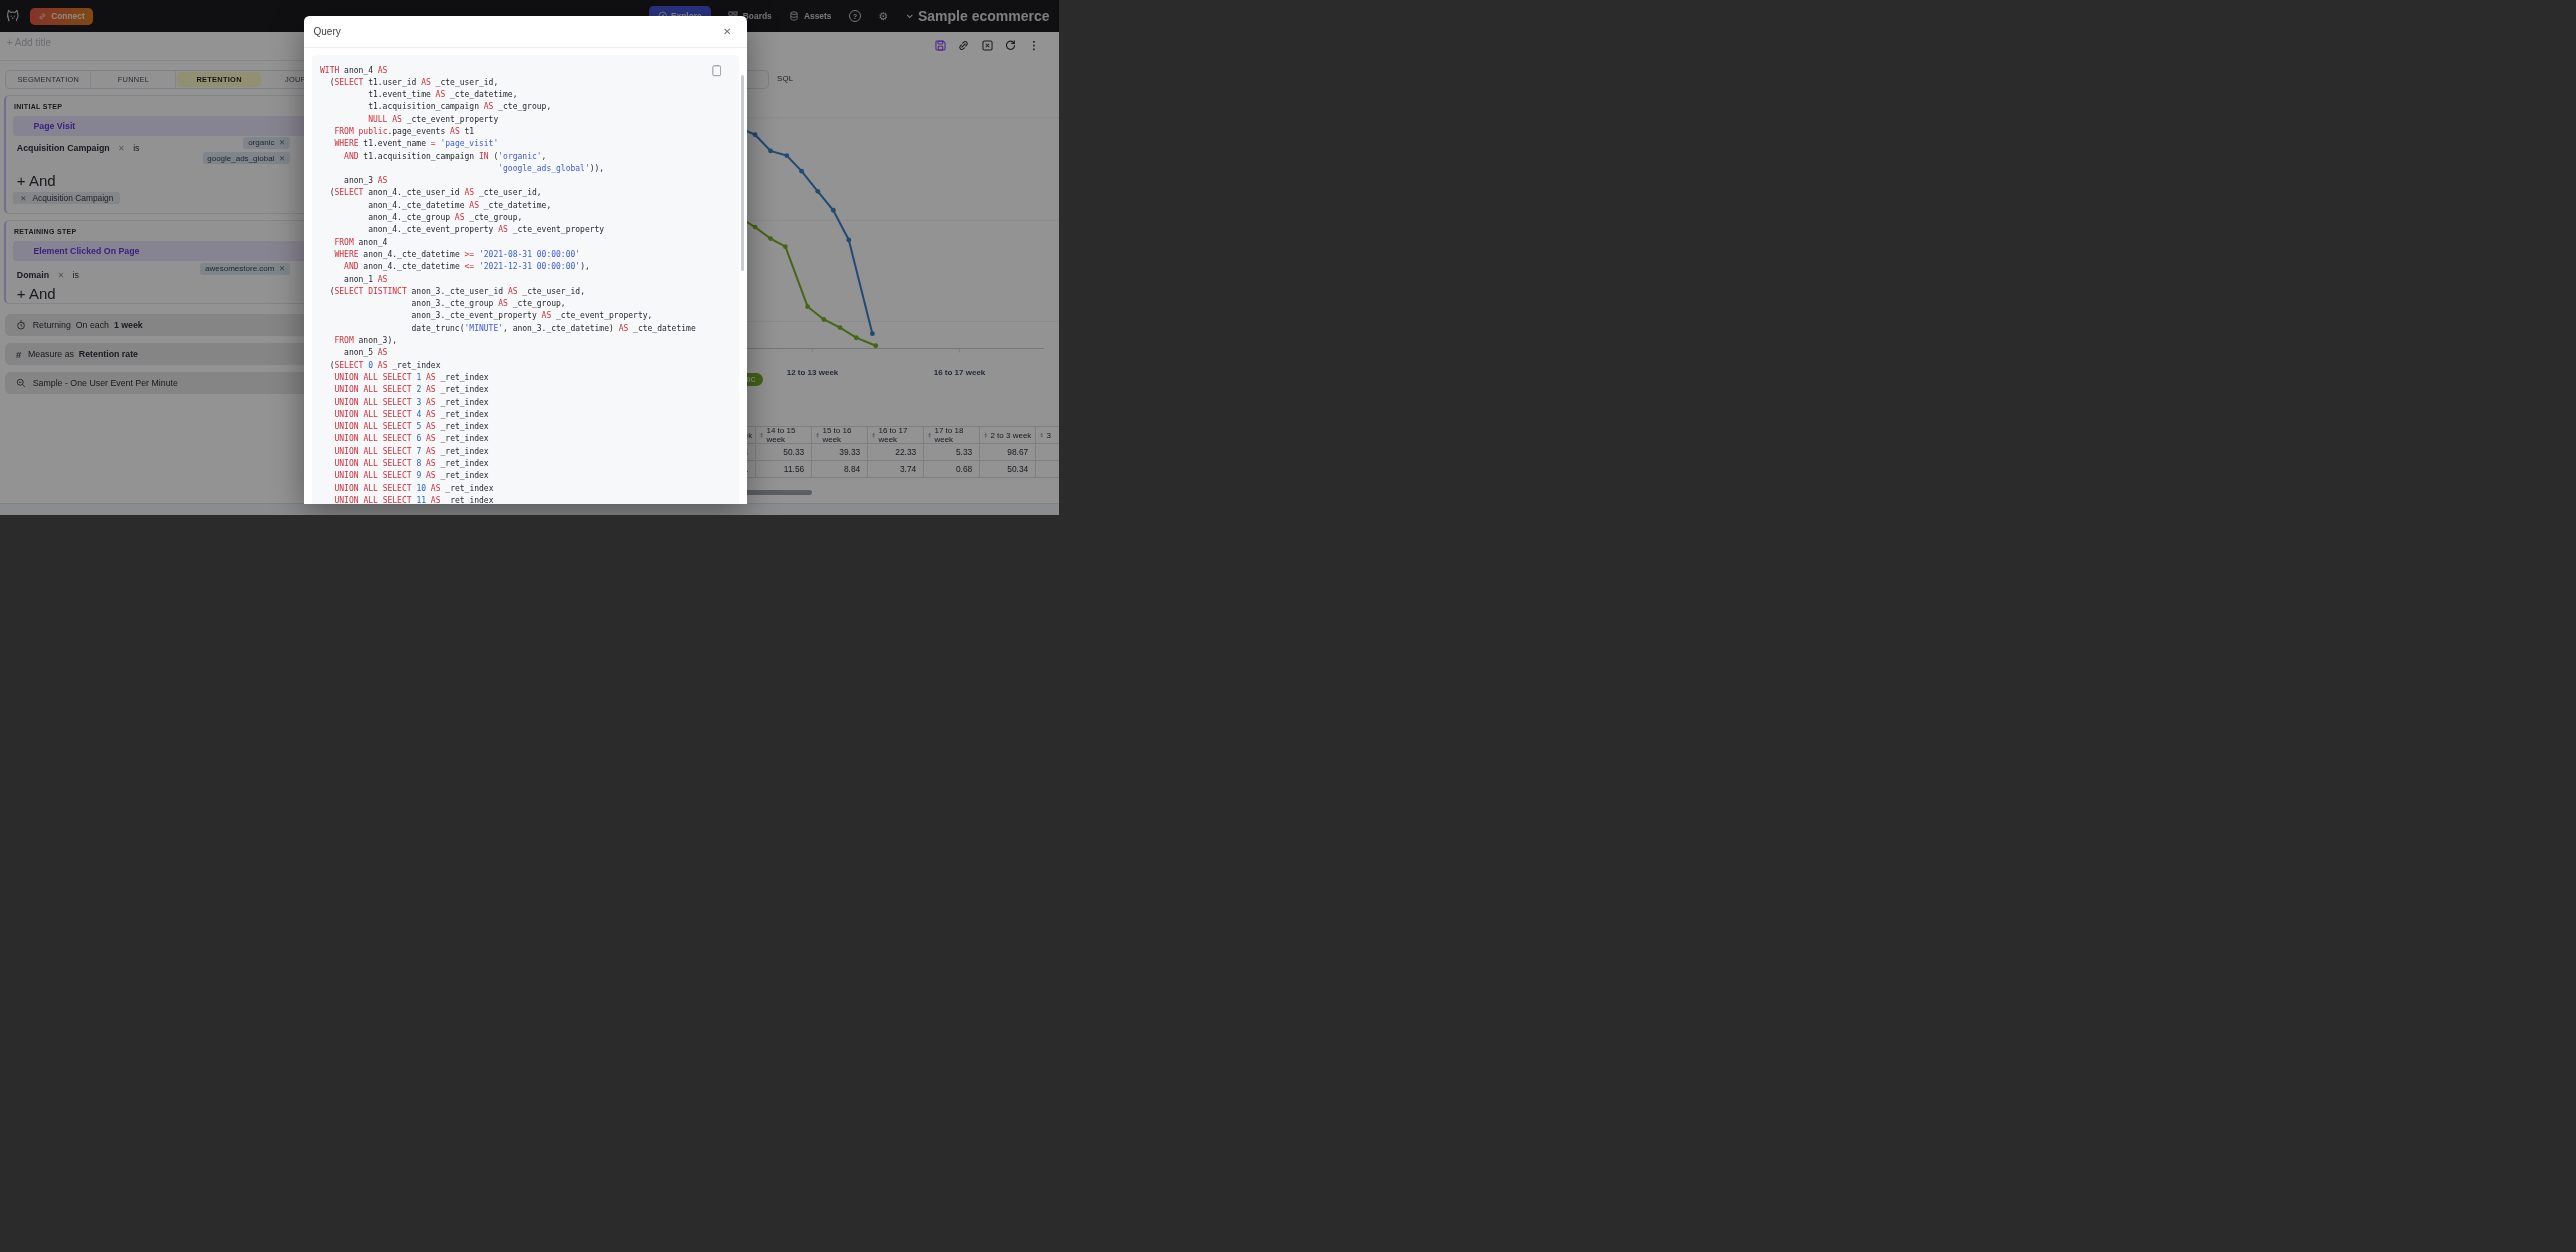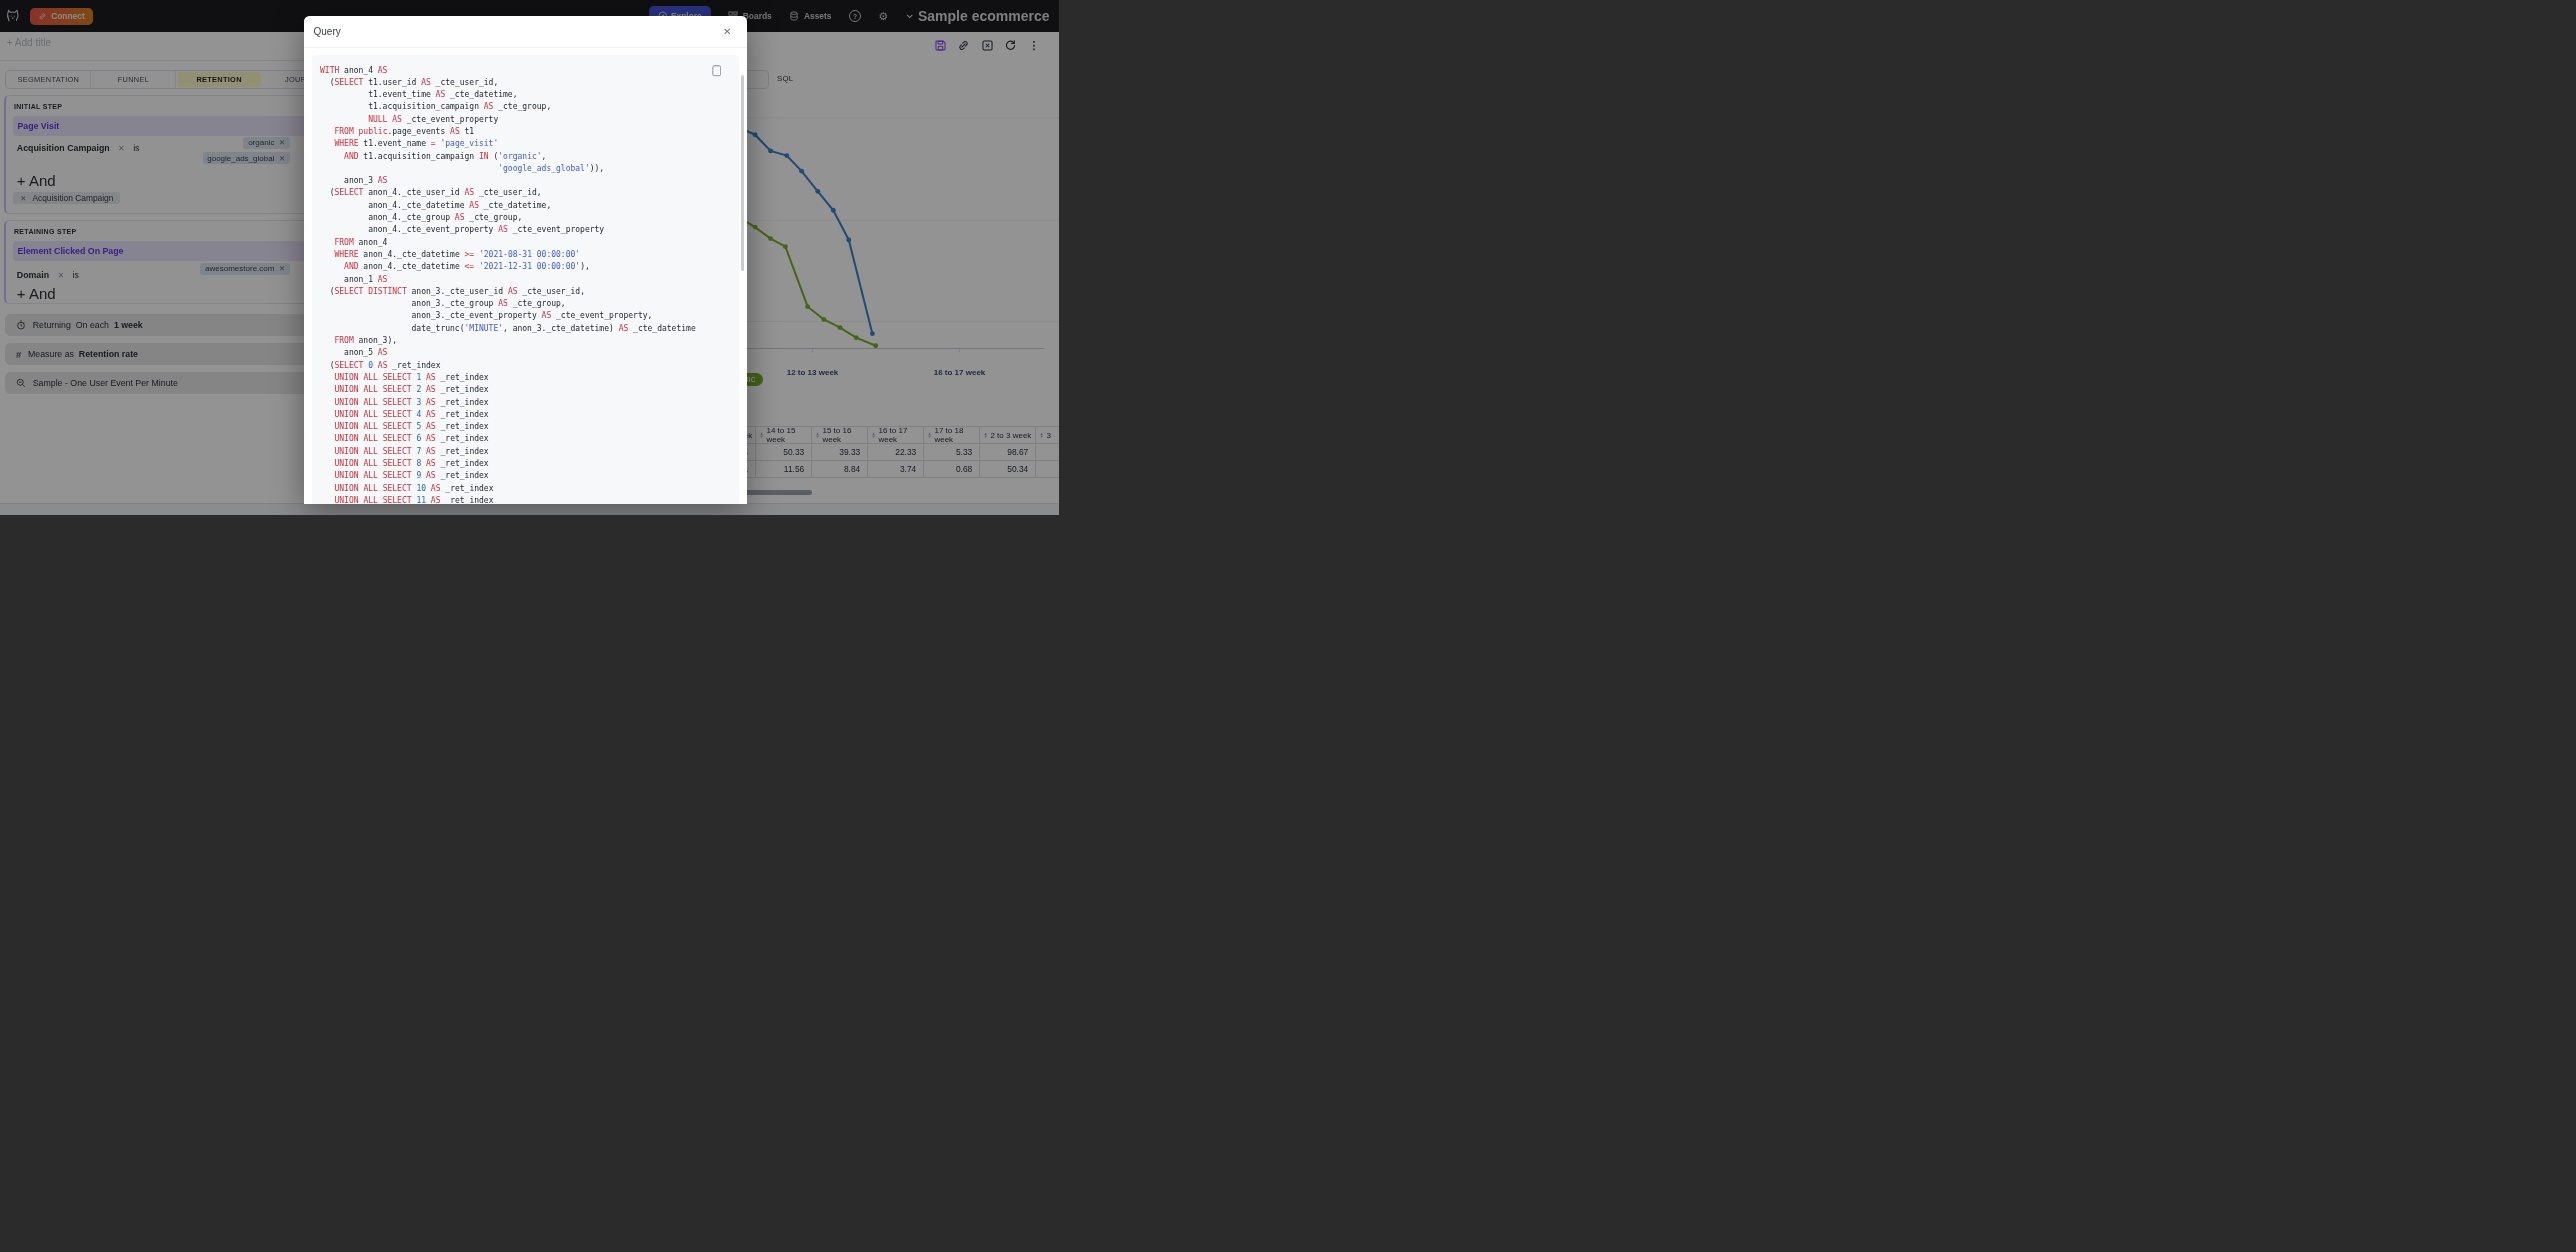--- a/index.html
+++ b/index.html
@@ -27,21 +27,21 @@
   .tab{width:84px;display:flex;align-items:center;justify-content:center;font-size:7.4px;letter-spacing:0.3px;
     color:#3a3f47;border-right:0.7px solid #e3e6ea;cursor:pointer;}
   .tab.active{background:#fef9c3;border-radius:4px;margin:0.7px;border-right:none;color:#16181c;font-weight:bold;}
   .sql-tab{position:absolute;left:777px;top:70px;height:17px;display:flex;align-items:center;font-size:7.8px;
     letter-spacing:0.3px;color:#24282e;cursor:pointer;}
   .card{position:absolute;left:4px;width:347px;border:0.7px solid #e2e5ea;border-left:2px solid #c4b8f2;
     border-radius:5.4px;background:#fdfdfe;}
   .card-label{position:absolute;left:8px;top:6.8px;font-size:7px;font-weight:bold;letter-spacing:0.3px;color:#23262b;}
   .event-row{position:absolute;left:7.4px;right:6.8px;top:19.6px;height:20px;background:#e9e4f9;border-radius:3.4px;
     display:flex;align-items:center;cursor:pointer;}
-  .event-row span{margin-left:4px;font-size:8.8px;font-weight:bold;color:#5b2fe0;}
+  .event-row span{margin-left:20px;font-size:8.8px;font-weight:bold;color:#5b2fe0;}
   .filter-line{position:absolute;left:10.8px;top:45px;right:6.8px;}
   .prop{font-size:8.8px;font-weight:bold;color:#23262b;}
   .xsmall{color:#8a9097;font-size:8px;margin-left:5.4px;cursor:pointer;}
   .op{font-size:8.8px;color:#23262b;margin-left:5.4px;}
   .chipcol{position:absolute;right:63px;top:41px;display:flex;flex-direction:column;align-items:flex-end;gap:3.4px;}
   .chip{background:#dde5f0;border-radius:2.7px;padding:1.4px 4.7px;font-size:8px;color:#333c46;display:flex;gap:4.7px;align-items:center;}
   .chip .x{color:#5c6670;font-size:7.4px;cursor:pointer;}
   .and-link{font-size:15px;color:#23262b;cursor:pointer;}
   .bd-chip{position:absolute;left:7.4px;background:#e4e7eb;border-radius:2.7px;height:12px;display:flex;align-items:center;
     gap:6px;padding:0 6.8px;font-size:8.4px;color:#2c3138;}

